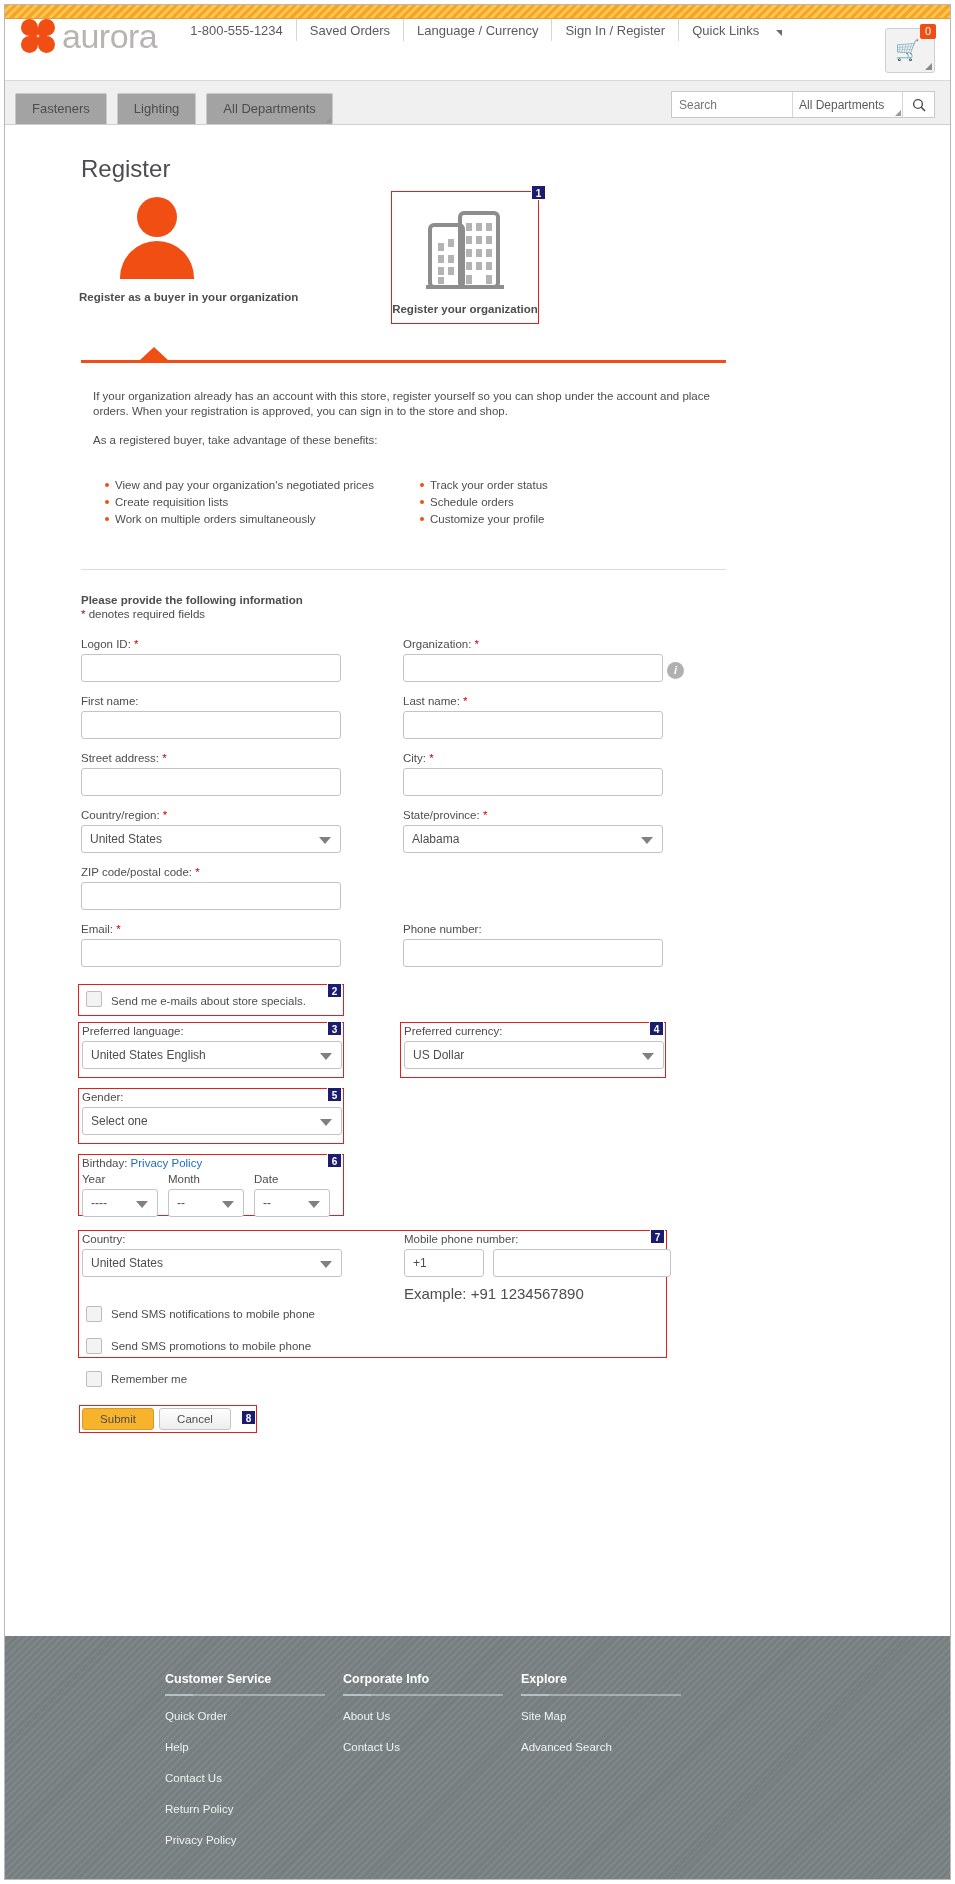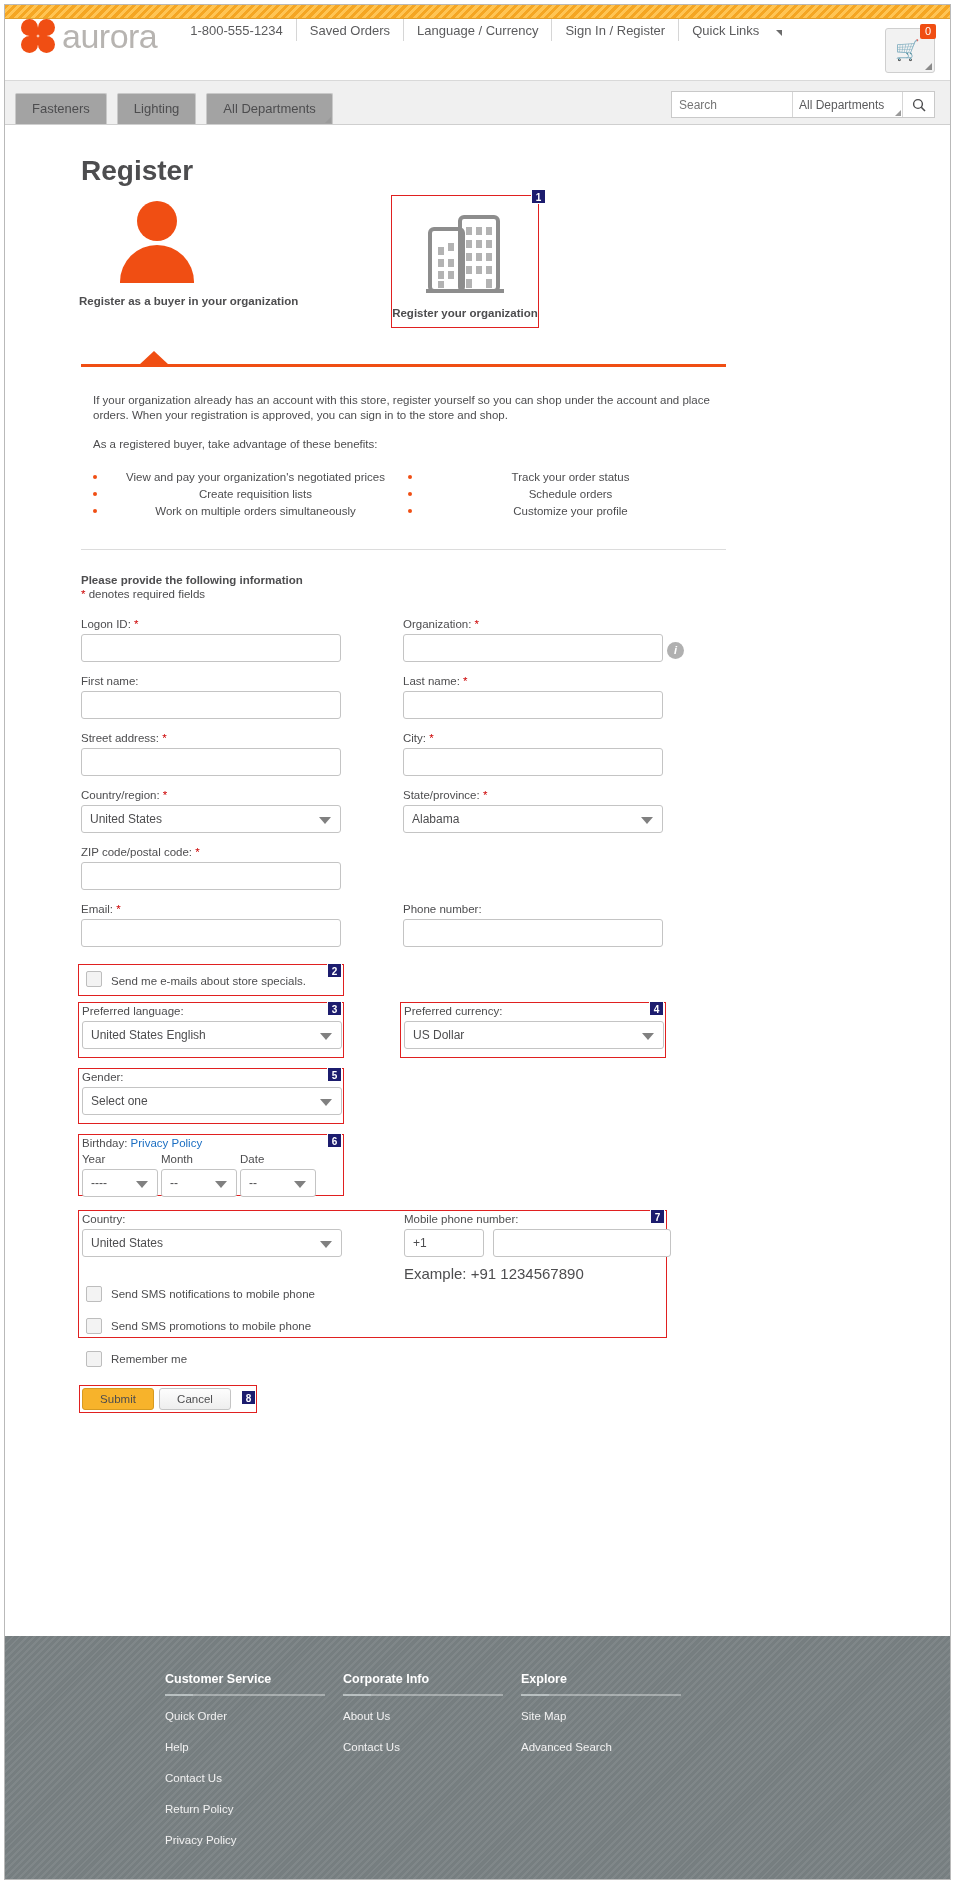--- a/index.html
+++ b/index.html
@@ -92,21 +92,21 @@
   }
   .search-dept .corner{position:absolute;right:1px;bottom:1px;width:0;height:0;
     border-left:6px solid transparent;border-bottom:6px solid #9a9a9a;}
   .search-btn {
     width:32px; border-left:1px solid #d6d6d6; display:flex; align-items:center;
     justify-content:center; color:#4d4d4f;
   }
   
   .main { padding:0 0 0 0; position:relative; }
   .page-title {
-    font-size:28px; color:#4d4d4f; font-weight:bold;
+    font-size:24px; color:#4d4d4f; font-weight:normal;
     margin:30px 0 0 76px;
   }
   
   .reg-tabs { position:relative; margin-top:14px; height:170px; }
   .reg-tab {
     position:absolute; text-align:center; width:150px;
   }
   .reg-tab.buyer { left:76px; top:0; }
   .reg-tab.org { left:386px; top:-6px; width:148px; height:133px;
     border:1px solid #e02020; padding-top:5px; }
@@ -136,21 +136,21 @@
   .tab-arrow {
     position:absolute; left:134px; top:150px; width:0;height:0;
     border-left:15px solid transparent; border-right:15px solid transparent;
     border-bottom:14px solid #f04e13;
   }
   .intro {
     margin:22px 0 4px 88px; width:630px; font-size:11.5px; line-height:15px; color:#4d4d4f;
   }
   .intro p { margin:0 0 14px 0; }
   .benefits { margin:18px 0 0 88px; width:630px; display:flex; }
-  .benefits ul { list-style:none; margin:0; padding:0; width:320px;text-align:center; }
+  .benefits ul { list-style:none; margin:12px; padding:0; width:320px; }
   .benefits li {
     font-size:11.5px; line-height:14px; color:#4d4d4f; padding-left:10px;
     position:relative; margin-bottom:3px;
   }
   .benefits li:before {
     content:""; position:absolute; left:0; top:5px; width:4px; height:4px;
     border-radius:50%; background:#f04e13;
   }
   .divider { height:1px; background:#dcdcdc; margin:28px 0 0 76px; width:645px; }
   
@@ -466,21 +466,21 @@
       </div>
 
       <div style="position:relative;height:72px;margin-top:4px;">
         <div class="hl" style="left:73px;top:0;width:266px;height:62px;"></div>
         <span class="badge" style="left:322px;top:-1px;">6</span>
         <div style="position:absolute;left:77px;top:3px;">
           <div class="flabel">
             <span>Birthday:</span>
             <a href="#" style="color:#1b6ec2;text-decoration:none;">Privacy Policy</a>
           </div>
-          <div style="display:flex;gap:3px;">
+          <div style="display:flex;gap:10px;">
             <div>
               <span class="flabel">Year</span>
               <div class="fselect" style="width:76px;">
                 <span>----</span>
                 <span class="chev"></span>
               </div>
             </div>
             <div>
               <span class="flabel">Month</span>
               <div class="fselect" style="width:76px;">

